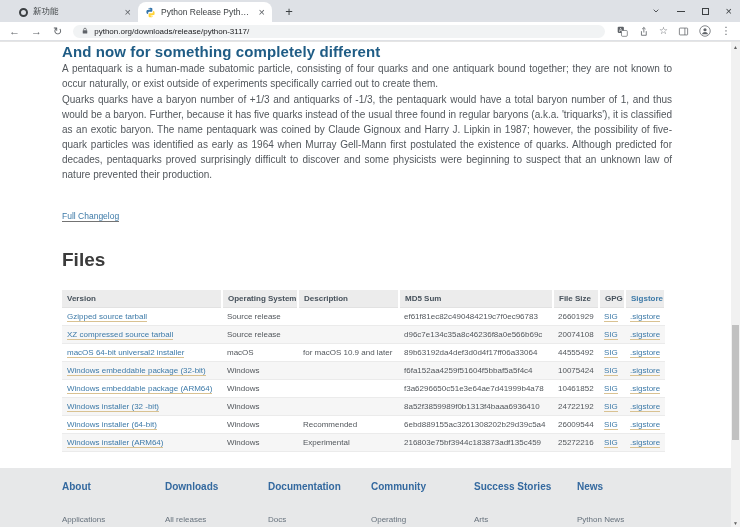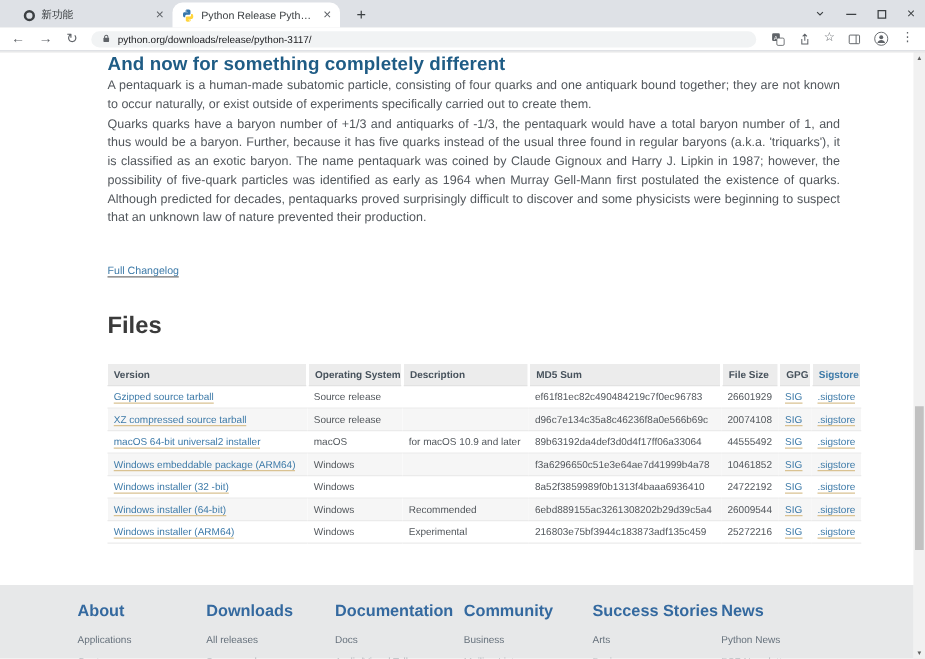--- a/index.html
+++ b/index.html
@@ -28,41 +28,41 @@
   .toolbar { position:absolute; top:22px; left:0; right:0; height:19px; background:#fff;
              border-bottom:1px solid #dfe1e5; display:flex; align-items:center; padding:0 9px; }
   .nav-ico { font-size:11px; color:#5f6368; margin-right:11px; line-height:1; cursor:pointer; }
   .urlbar { flex:1; max-width:545px; height:13px; background:#f1f3f4; border-radius:7px;
             display:flex; align-items:center; gap:5px; padding:0 8px; margin-right:12px; }
   .url-text { font-size:8px; color:#202124; white-space:nowrap; }
   .tool-icons { display:flex; align-items:center; gap:10px; margin-left:auto; }
   .tool-icons > * { cursor:pointer; }
 
   
-  .viewport { position:absolute; top:42px; left:0; width:731px; height:485px; background:#fff; overflow:hidden;padding-left:24px; }
+  .viewport { position:absolute; top:42px; left:0; width:731px; height:485px; background:#fff; overflow:hidden; }
   .content { padding:0 59px 0 62px; }
   .section-heading { color:#1f5c85; font-size:15px; font-weight:bold; margin-top:1px; letter-spacing:0.1px; }
   .para { color:#52575c; font-size:10px; line-height:15px; margin-top:1px; text-align:justify; }
   .changelog { display:inline-block; margin-top:11px; font-size:8.5px; color:#3d7aa8;
                border-bottom:1px solid #737373; text-decoration:none; cursor:pointer; }
   .files-heading { font-size:19px; color:#3b3b3b; font-weight:bold; margin-top:26px; }
 
   table.files { border-collapse:collapse; margin-top:19px; font-size:8px; table-layout:fixed; width:603px; }
   th { background:#ececec; color:#47525c; text-align:left; font-weight:bold; padding:4px 5px;
        border-right:2px solid #fff; border-bottom:1px solid #e2e2e2; overflow:hidden; white-space:nowrap; }
   td { padding:4px 5px; color:#52575c; border-bottom:1px solid #ebebeb; overflow:hidden; white-space:nowrap; }
   tbody tr:nth-child(even) td { background:#f6f6f6; }
   .tlink { color:#3d7aa8; border-bottom:1px solid #d9c292; cursor:pointer; }
   .col-version{width:160px;} .col-os{width:76px;} .col-desc{width:101px;} .col-md5{width:154px;}
   .col-size{width:46px;} .col-gpg{width:26px;} .col-sig{width:40px;}
 
   .site-footer { position:absolute; left:0; top:426px; width:731px; height:59px; background:#e7e8e9;
                  display:flex; padding:13px 0 0 62px; }
   .fcol { width:103px; }
-  .fhead { font-size:13px; font-weight:bold; color:#34699f; margin-bottom:11px; cursor:pointer; }
+  .fhead { font-size:10px; font-weight:bold; color:#34699f; margin-bottom:23px; cursor:pointer; }
   .fitem { font-size:8px; color:#66717c; margin-bottom:9px; cursor:pointer; }
 
   
   .scrollbar { position:absolute; top:42px; right:0; width:9px; height:485px; background:#f1f1f1; }
   .sb-arrow { position:absolute; left:0; width:9px; height:9px; font-size:5px; color:#606060;
               display:flex; align-items:center; justify-content:center; cursor:pointer; }
   .sb-up { top:0; } .sb-down { bottom:0; }
   .sb-thumb { position:absolute; top:283px; left:1px; width:7px; height:115px; background:#c1c1c1; cursor:pointer; }
 </style>
 </head>
@@ -197,20 +197,29 @@
           <tr>
             <td><span class="tlink">macOS 64-bit universal2 installer</span></td>
             <td>macOS</td>
             <td>for macOS 10.9 and later</td>
             <td>89b63192da4def3d0d4f17ff06a33064</td>
             <td>44555492</td>
             <td><span class="tlink">SIG</span></td>
             <td><span class="tlink">.sigstore</span></td>
           </tr>
           <tr>
+            <td><span class="tlink">Windows embeddable package (32-bit)</span></td>
+            <td>Windows</td>
+            <td></td>
+            <td>f6fa152aa4259f51604f5bbaf5a5f4c4</td>
+            <td>10075424</td>
+            <td><span class="tlink">SIG</span></td>
+            <td><span class="tlink">.sigstore</span></td>
+          </tr>
+          <tr>
             <td><span class="tlink">Windows embeddable package (ARM64)</span></td>
             <td>Windows</td>
             <td></td>
             <td>f3a6296650c51e3e64ae7d41999b4a78</td>
             <td>10461852</td>
             <td><span class="tlink">SIG</span></td>
             <td><span class="tlink">.sigstore</span></td>
           </tr>
           <tr>
             <td><span class="tlink">Windows installer (32 -bit)</span></td>
@@ -254,21 +263,21 @@
         <div class="fitem">All releases</div>
         <div class="fitem">Source code</div>
       </div>
       <div class="fcol">
         <div class="fhead">Documentation</div>
         <div class="fitem">Docs</div>
         <div class="fitem">Audio/Visual Talks</div>
       </div>
       <div class="fcol">
         <div class="fhead">Community</div>
-        <div class="fitem">Business</div>
+        <div class="fitem">Operating</div>
         <div class="fitem">Mailing Lists</div>
       </div>
       <div class="fcol">
         <div class="fhead">Success Stories</div>
         <div class="fitem">Arts</div>
         <div class="fitem">Business</div>
       </div>
       <div class="fcol">
         <div class="fhead">News</div>
         <div class="fitem">Python News</div>

